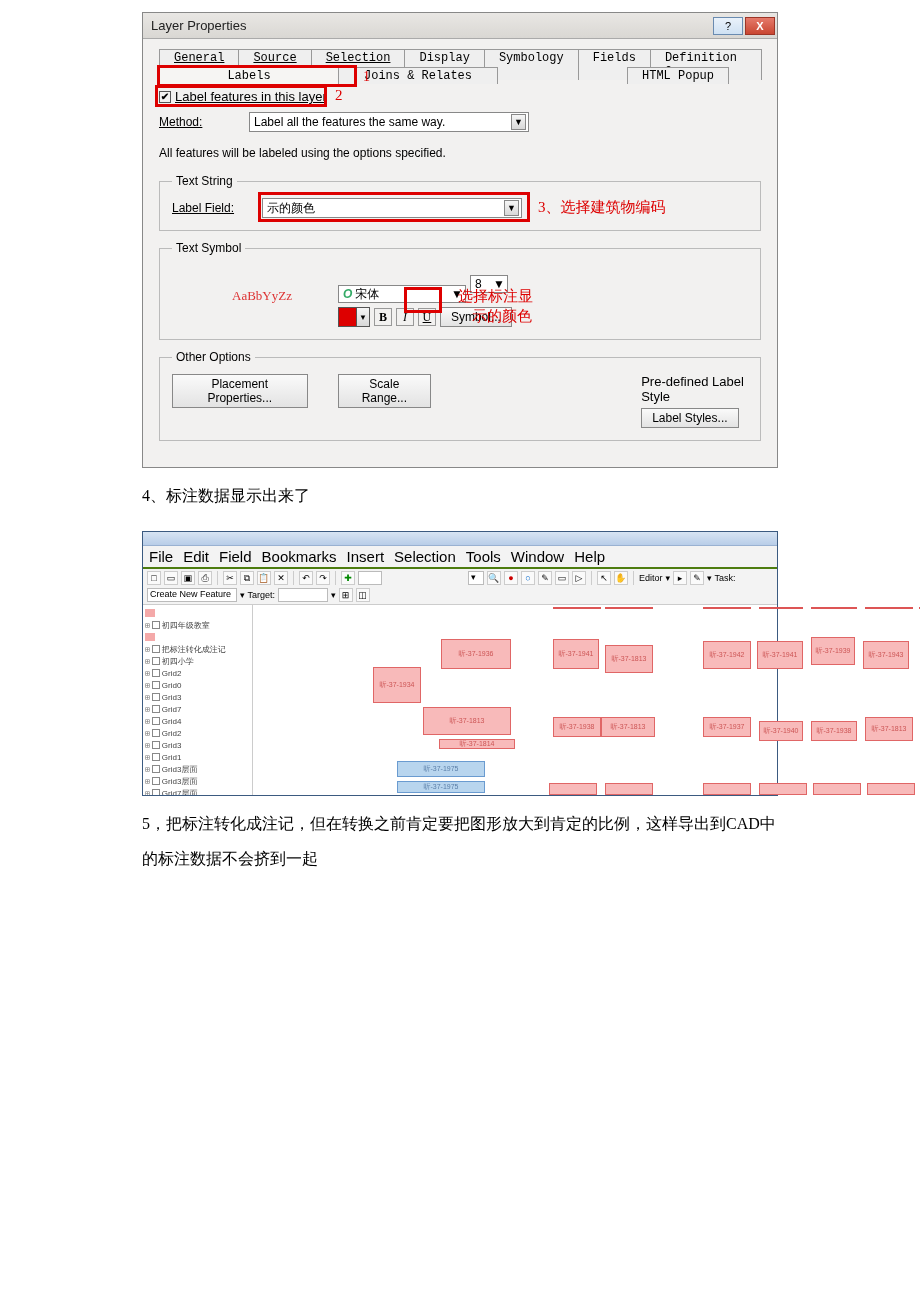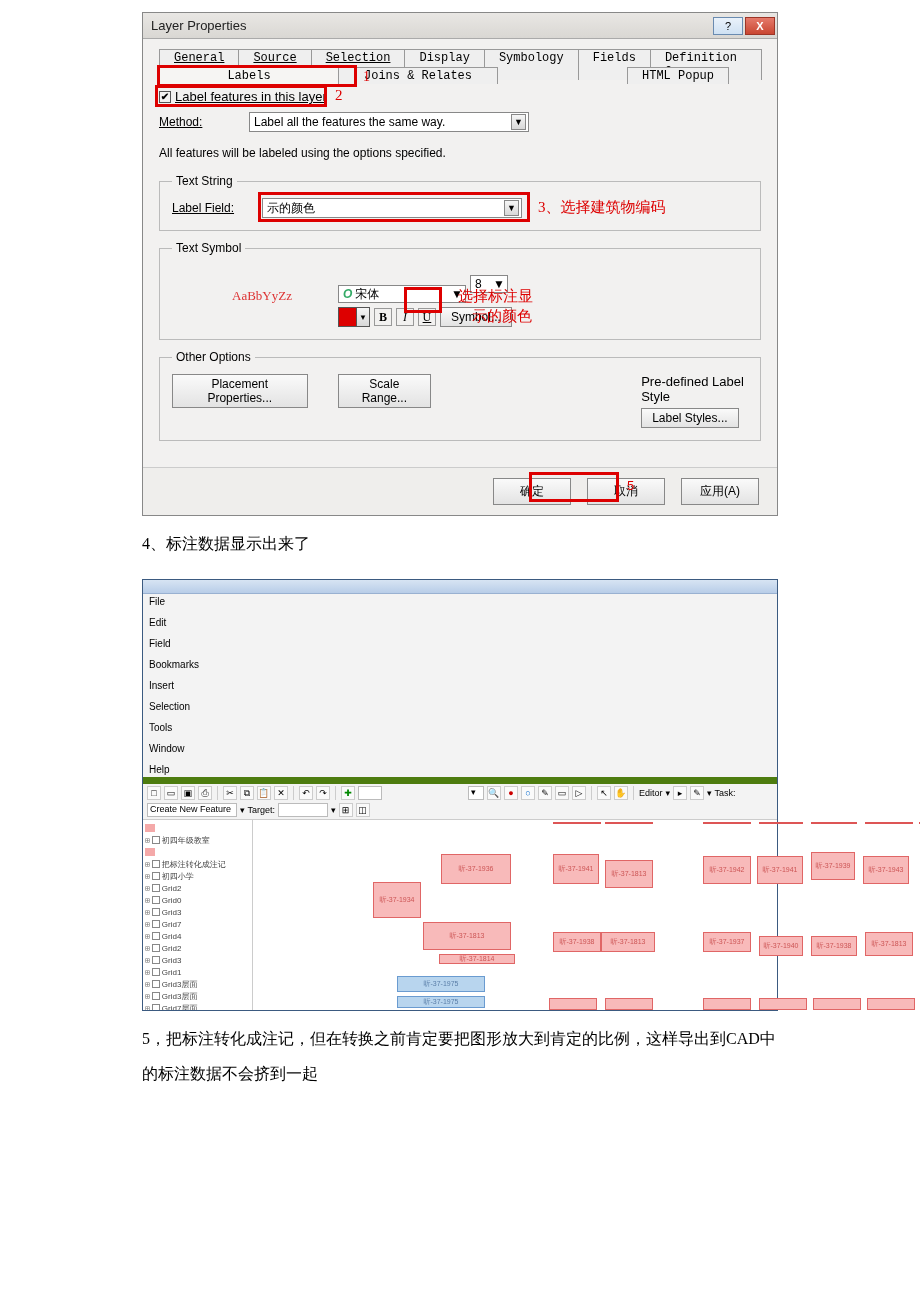--- a/index.html
+++ b/index.html
@@ -100,21 +100,21 @@
 .step5 { position:absolute; left: 484px; top:10px; color:#d00; font-size:13px; }
 
 
 .para { margin: 10px 130px 18px 130px; font-size: 16px; font-family: "SimSun", serif; line-height: 2.2; }
 
 
 .appwin {
   margin: 0 130px; border:1px solid #3b5a80;
 }
 .appwin-title { height:14px; background: linear-gradient(#d7e4f3,#b8cde8); border-bottom:1px solid #99b1d1; }
-.menubar { background:#f3f3f3; border-bottom:7px solid #4d7c0f; padding:2px 6px; font-size:10px; display:flex; gap:10px;flex-direction:column; }
+.menubar { background:#f3f3f3; border-bottom:2px solid #4d7c0f; padding:2px 6px; font-size:15px; display:flex; gap:10px; }
 .toolbar { background:#f3f3f3; border-bottom:1px solid #ccc; padding:2px 4px; display:flex; align-items:center; gap:3px; flex-wrap:wrap; font-size:9px; }
 .tbtn { width:14px; height:14px; border:1px solid #ccc; background:#fafafa; display:inline-flex; align-items:center; justify-content:center; font-size:9px; }
 .tbtn.c1{color:#c00}.tbtn.c2{color:#06c}.tbtn.c3{color:#080}
 .sep { width:1px; height:14px; background:#ccc; margin:0 2px; }
 .tinput { border:1px solid #bbb; background:#fff; height:14px; font-size:9px; padding:0 2px; }
 
 .app-main { display:flex; height:190px; }
 .toc { width:110px; background:#fff; border-right:1px solid #ccc; font-size:8px; padding:2px 2px; overflow:hidden; }
 .toc-item { display:flex; align-items:center; gap:2px; height:12px; white-space:nowrap; color:#444; }
 .toc-item .ex { color:#777; font-family:monospace; }
@@ -231,27 +231,20 @@
       <fieldset class="fs" style="display:flex; gap:30px; align-items:flex-start;">
         <legend>Other Options</legend>
         <button class="btn">Placement Properties...</button>
         <button class="btn">Scale Range...</button>
         <div>
           <div class="predef">Pre-defined Label Style</div>
           <button class="btn" style="margin-left:180px">Label Styles...</button>
         </div>
       </fieldset>
 
-    </div>
-    <div class="dlg-footer">
-      <div class="ok-highlight"></div>
-      <button class="btn">确定</button>
-      <span class="step5">5</span>
-      <button class="btn">取消</button>
-      <button class="btn">应用(A)</button>
     </div>
   </div>
 </div>
 
 <div class="para">4、标注数据显示出来了</div>
 
 <div class="appwin">
   <div class="appwin-title"></div>
   <div class="menubar">
     <span>File</span>

